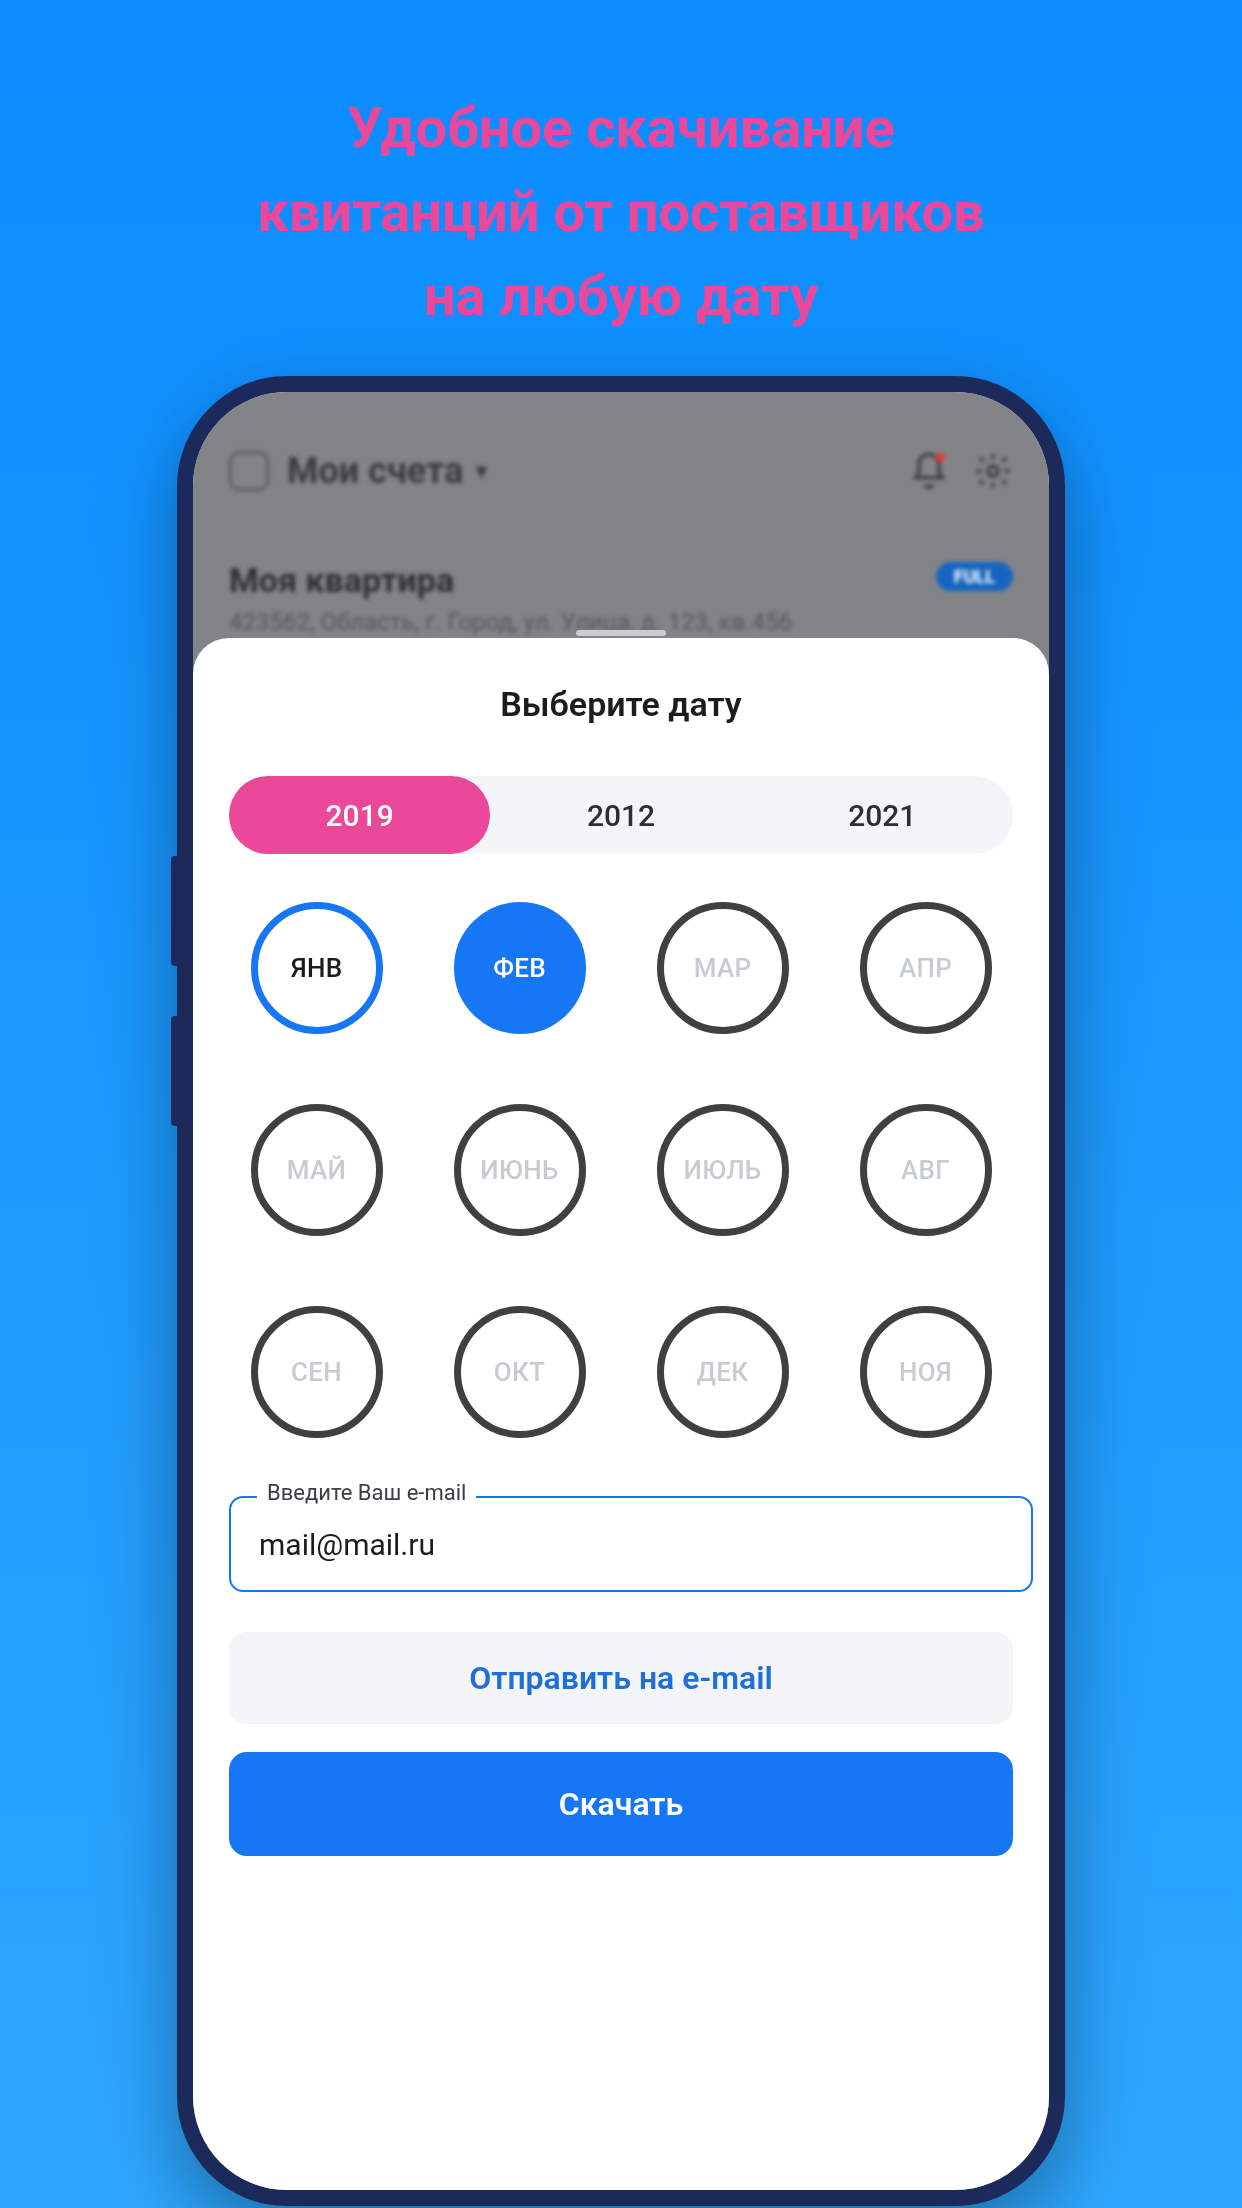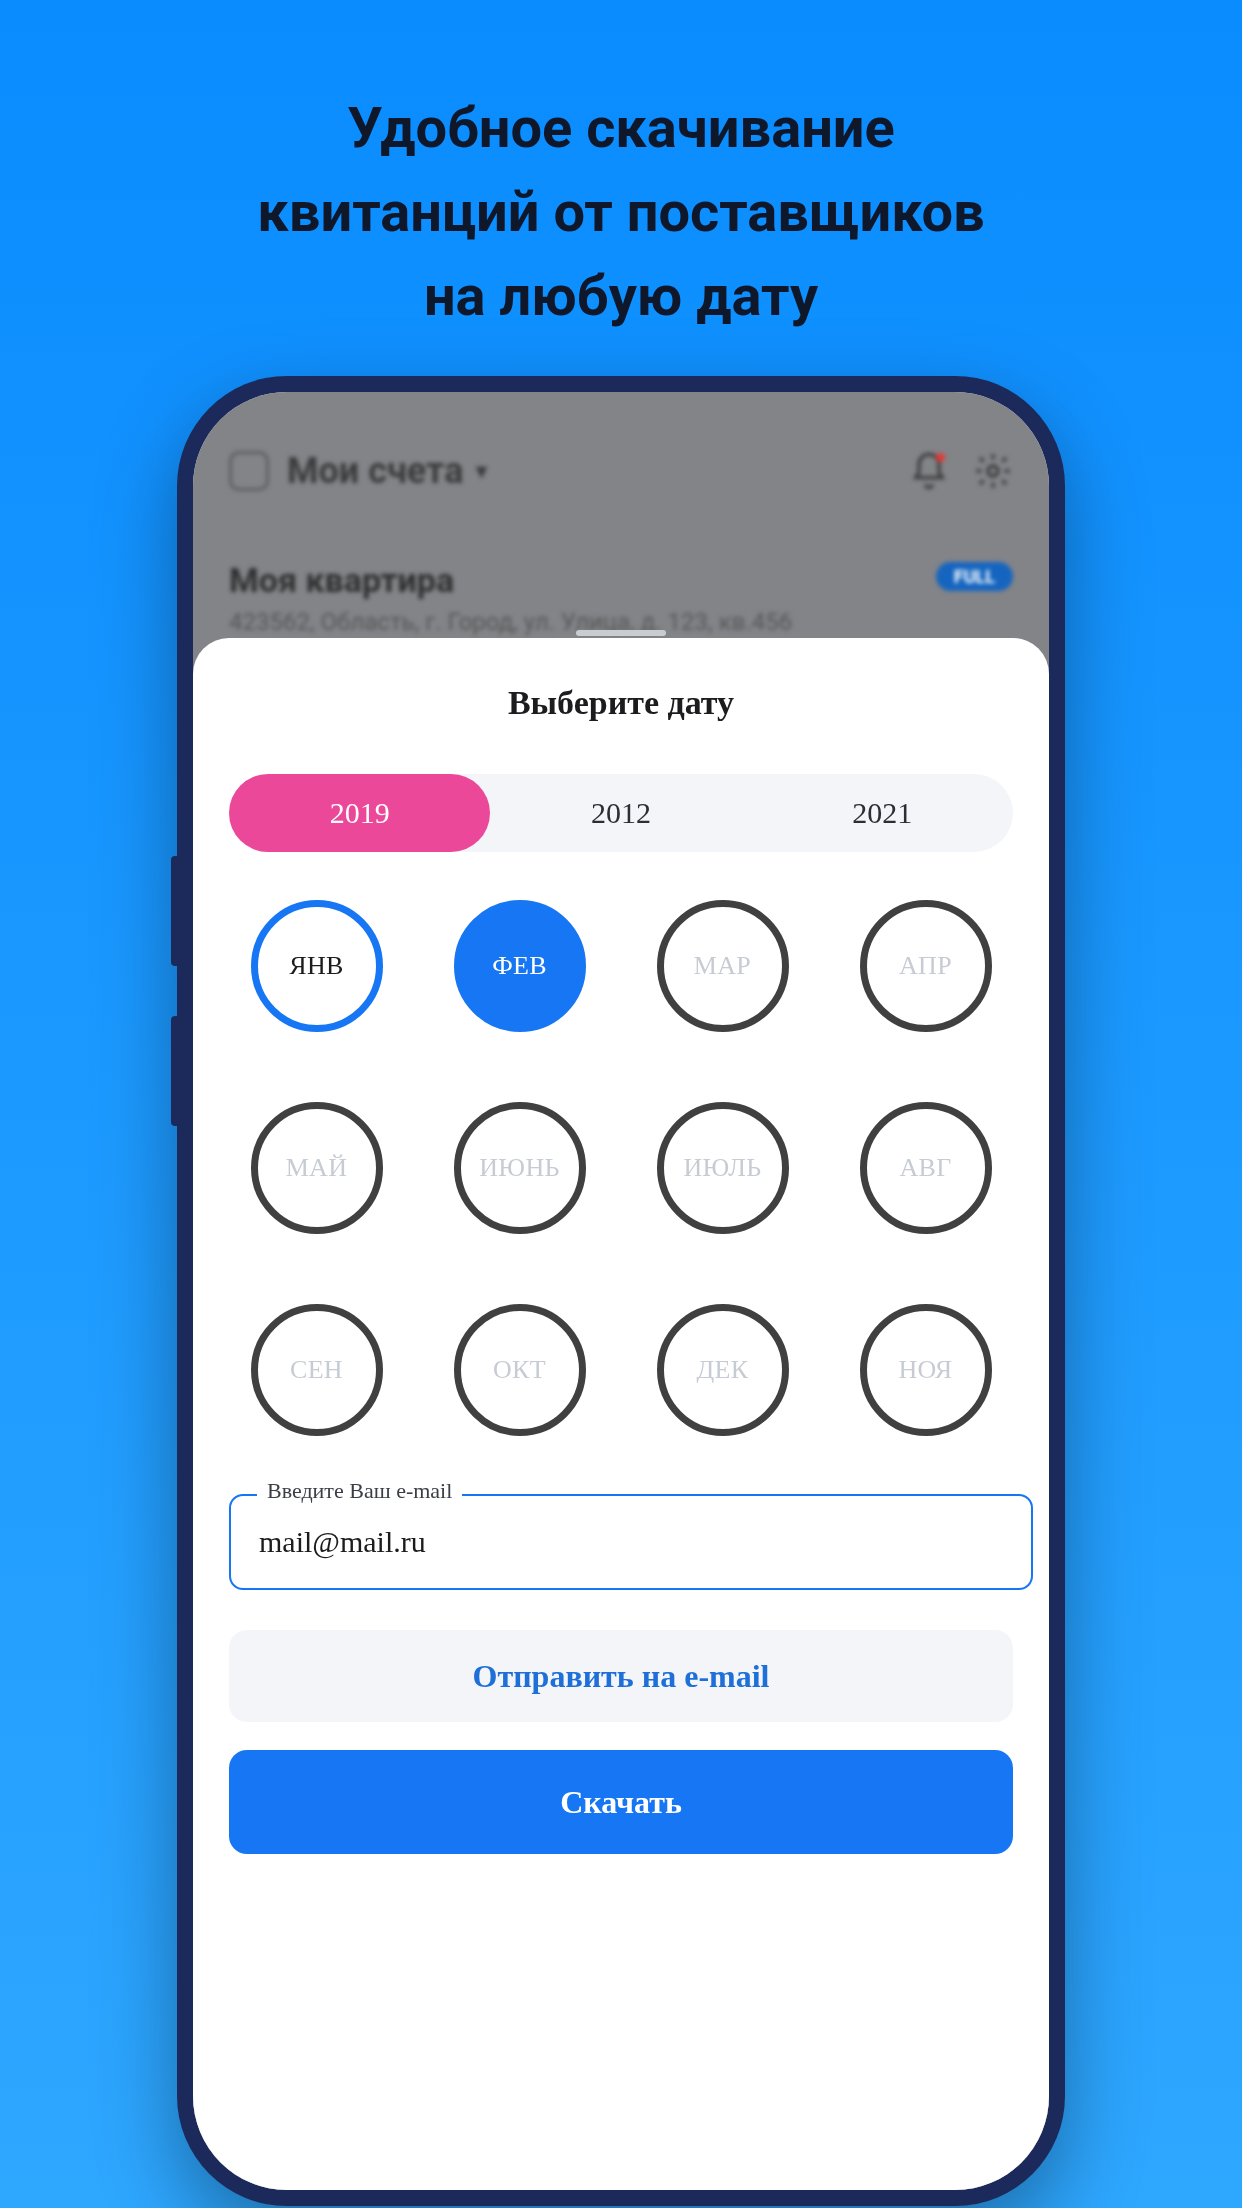--- a/index.html
+++ b/index.html
@@ -8,21 +8,21 @@
     font-family: -apple-system, BlinkMacSystemFont, "Segoe UI", Roboto, Helvetica, Arial, sans-serif;
     background: linear-gradient(180deg, #0a8cff 0%, #2ea7ff 100%);
     position: relative;
   }
 
   .promo-heading {
     position: absolute;
     top: 86px;
     left: 0; right: 0;
     text-align: center;
-    color: #0f172a;
+    color: #ec4899;
     font-size: 56px;
     font-weight: 700;
     line-height: 1.5;
     padding: 0 60px;
   }
 
   
   .phone {
     position: absolute;
     left: 50%;
@@ -112,21 +112,20 @@
 
   
   .sheet {
     position: absolute;
     left: 0; right: 0; bottom: 0;
     top: 246px;
     background: #ffffff;
     border-radius: 36px 36px 0 0;
     display: flex;
     flex-direction: column;
-    font-family: Liberation Serif, serif;
   }
   
   .handle-outer {
     position: absolute;
     top: 238px; left: 50%; transform: translateX(-50%);
     width: 90px; height: 6px;
     background: #c9cdd2;
     border-radius: 4px;
   }
 

